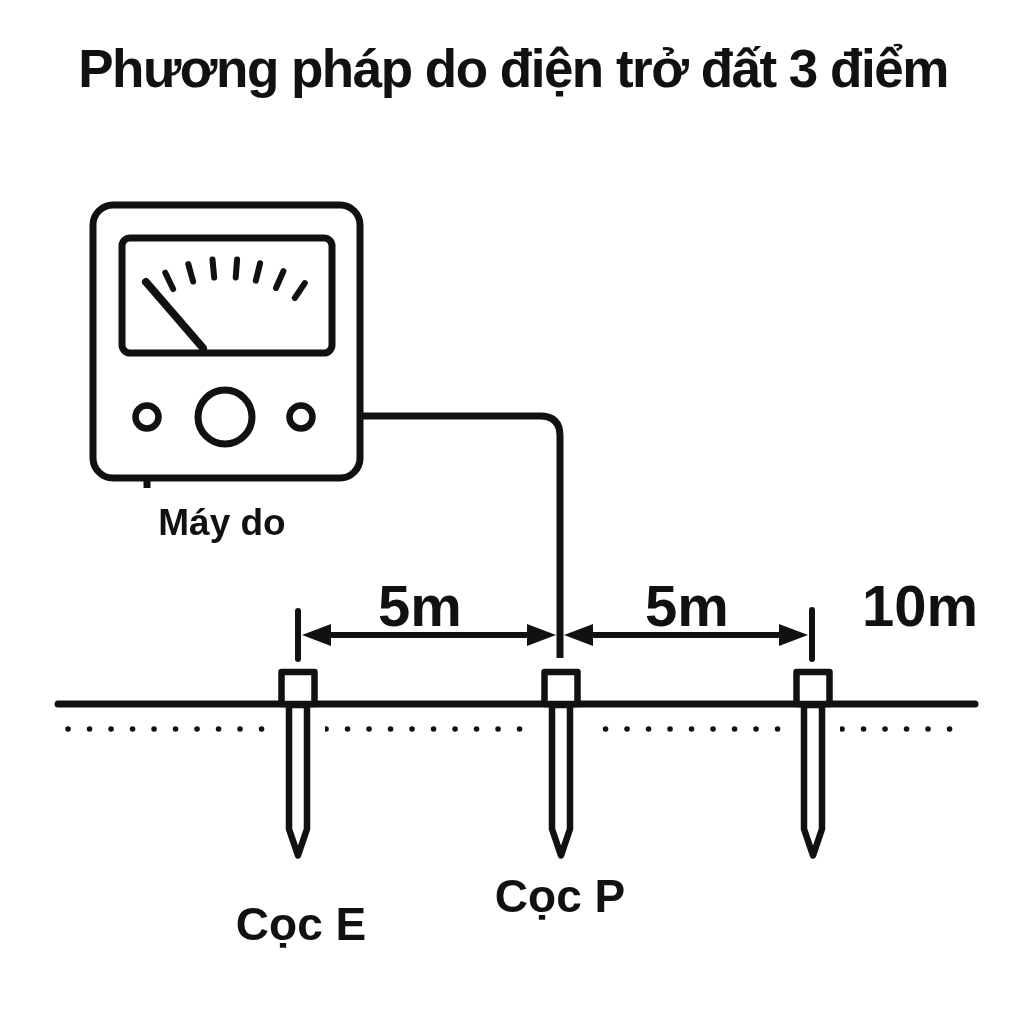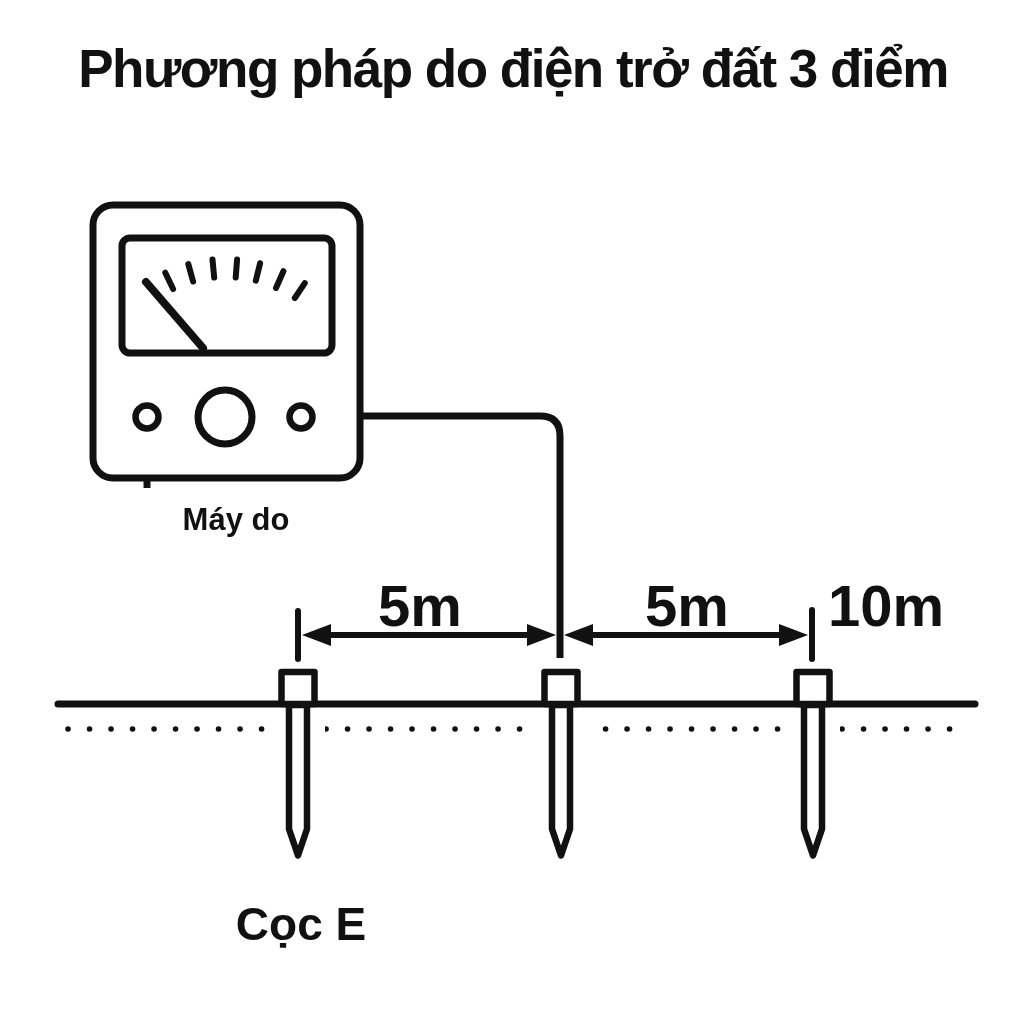--- a/index.html
+++ b/index.html
@@ -2,25 +2,25 @@
 <html><head>
 <meta charset="utf-8">
 <style>
   html,body{margin:0;padding:0;background:#ffffff;}
   #page{position:relative;width:1024px;height:977px;background:#ffffff;
         font-family:"Liberation Sans",sans-serif;color:#111;overflow:hidden;}
   #art{position:absolute;left:0;top:0;}
   .lbl{position:absolute;transform:translateX(-50%);font-weight:700;
        white-space:nowrap;color:#111;line-height:1;}
   #title-lbl{left:513px;top:42px;font-size:53px;letter-spacing:-1.5px;}
-  #meter-lbl{left:236px;top:504px;font-size:31px;}
+  #meter-lbl{left:222px;top:504px;font-size:37px;}
   .dim-lbl{top:577px;font-size:58px;}
   #dim-lbl-1{left:420px;}
   #dim-lbl-2{left:687px;}
-  #dim-lbl-3{left:886px;text-align:right;}
+  #dim-lbl-3{left:920px;text-align:right;}
   .elec-lbl{top:873px;font-size:46px;}
   #elec-lbl-1{left:301px;margin-top:28px;}
   #elec-lbl-2{left:560px;}
   #elec-lbl-3{left:817px;}
 </style>
 </head>
 <body>
 
 <div id="page">
 
@@ -84,14 +84,15 @@
   </svg>
 
   <div id="title-lbl" class="lbl">Phương pháp do điện trở đất 3 điểm</div>
   <div id="meter-lbl" class="lbl">Máy do</div>
 
   <div id="dim-lbl-1" class="lbl dim-lbl">5m</div>
   <div id="dim-lbl-2" class="lbl dim-lbl">5m</div>
   <div id="dim-lbl-3" class="lbl dim-lbl">10m</div>
 
   <div id="elec-lbl-1" class="lbl elec-lbl">Cọc E</div>
+  <div id="elec-lbl-2" class="lbl elec-lbl">Cọc P</div>
 
 </div>
 
 </body></html>

